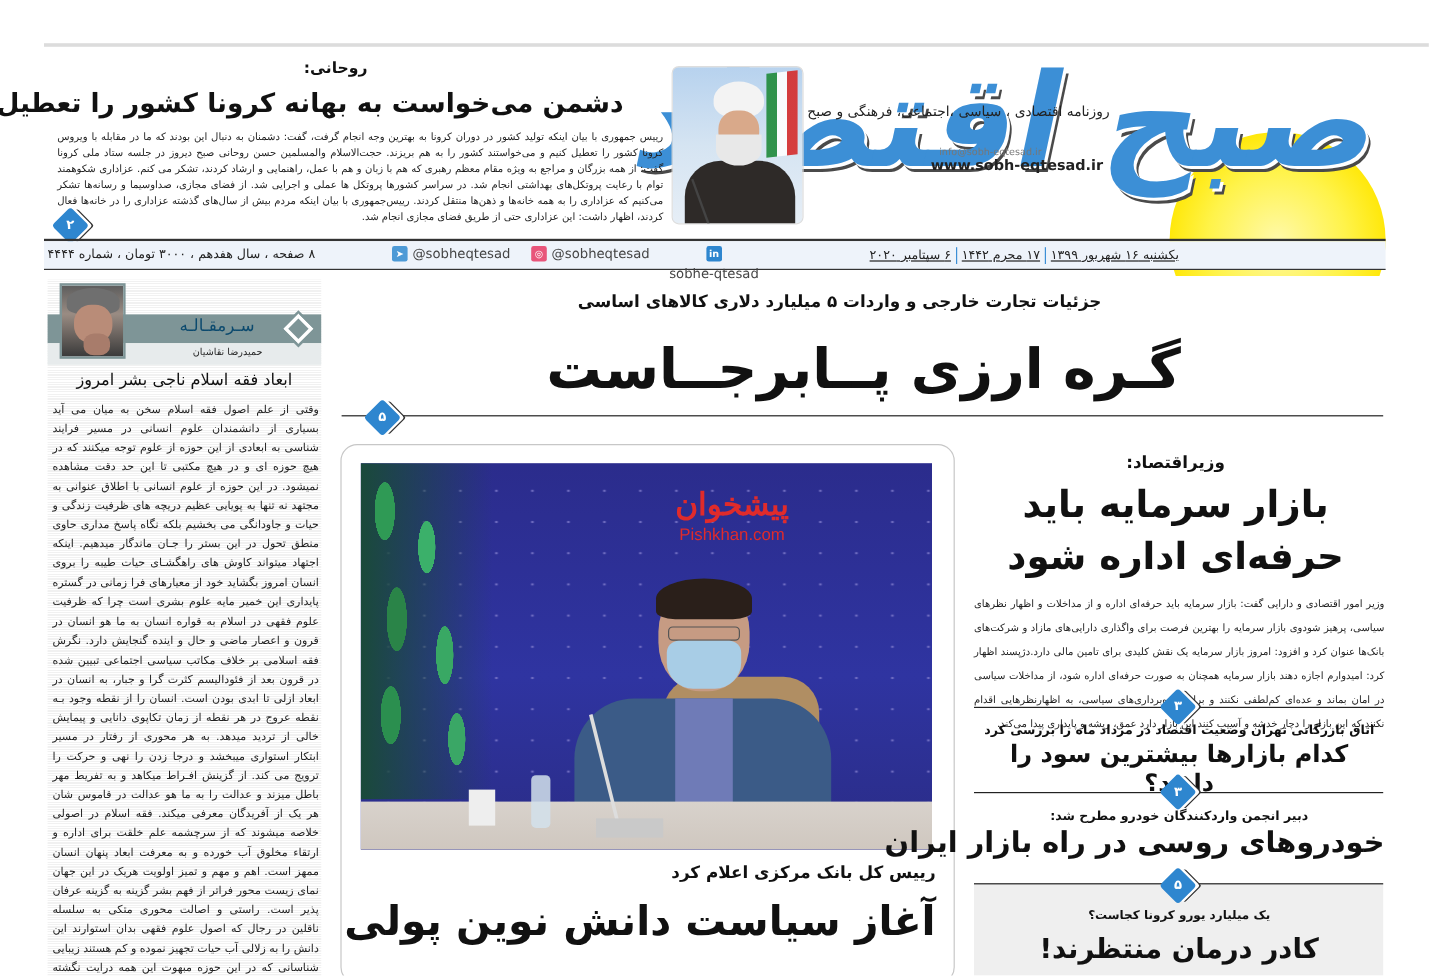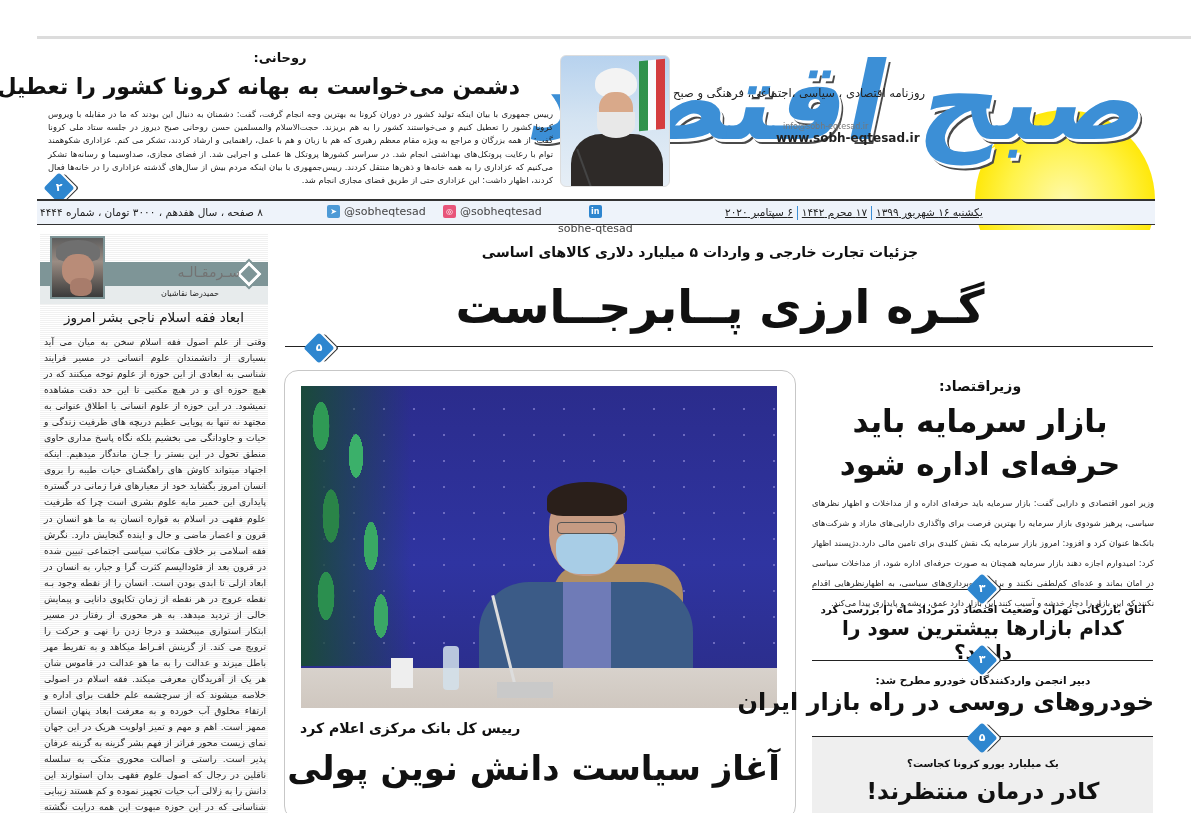--- a/index.html
+++ b/index.html
@@ -54,21 +54,21 @@
   .info-pub { left: 40px; top: 206px; font-size: 10.5px; color: #222; white-space: nowrap; }
 
   
   .edit-col { left: 40px; top: 233px; width: 228px; height: 580px; background: repeating-linear-gradient(180deg, #ffffff 0 1px, #f1f1f1 1px 2px); }
   .edit-bar { left: 40px; top: 262px; width: 228px; height: 24px; background: #7e9597; }
   .edit-sub { left: 40px; top: 286px; width: 228px; height: 18px; background: #e7ebec; }
   .edit-photo { left: 50px; top: 236px; width: 55px; height: 63px; background: linear-gradient(180deg,#5d5d5d 0%, #9a8c83 40%, #3a3a3a 100%); border: 2px solid #7e9597; overflow: hidden; }
   .edit-photo .hair { position: absolute; left: 4px; top: 2px; width: 44px; height: 22px; border-radius: 50% 50% 30% 30%; background: #6f6f6f; }
   .edit-photo .fc { position: absolute; left: 10px; top: 16px; width: 32px; height: 32px; border-radius: 45%; background: #b98c78; }
   .edit-photo .hand { position: absolute; left: 18px; top: 40px; width: 22px; height: 18px; border-radius: 40%; background: #a87c6b; }
-  .edit-title { left: 150px; top: 264px; width: 90px; font-size: 14px; color: #737373; text-align: right; }
+  .edit-title { left: 150px; top: 264px; width: 90px; font-size: 14px; color: #0c4a6e; text-align: left; }
   .edit-author { left: 140px; top: 289px; width: 100px; font-size: 8px; text-align: center; color: #222; }
   .edit-diamond { left: 240px; top: 265px; width: 18px; height: 18px; transform: rotate(45deg); border: 3px solid #fff; background: #7e9597; outline: 2px solid #7e9597; }
   .edit-headline { left: 40px; top: 309px; width: 228px; font-size: 13.5px; font-weight: normal; text-align: center; }
   .edit-body { left: 44px; top: 334px; width: 222px; font-size: 9.2px; line-height: 16.05px; text-align: justify; color: #222; }
 
   
   .main-kicker { left: 480px; top: 244px; width: 440px; font-size: 14px; font-weight: bold; text-align: center; }
   .main-head { left: 420px; top: 282px; width: 600px; font-size: 46px; font-weight: bold; text-align: center; letter-spacing: 2px; white-space: nowrap; line-height: 1.1; }
   .main-rule { left: 285px; top: 346px; width: 868px; height: 1px; background: #222; }
   .main-badge { left: 308px; top: 337px; }
@@ -95,21 +95,21 @@
   .glasses { position: absolute; left: 256px; top: 136px; width: 60px; height: 12px; border: 1px solid #555; border-radius: 4px; }
   .table { position: absolute; left: 0; top: 282px; width: 100%; height: 40px; background: linear-gradient(180deg, #d8d2cc 0%, #cfc7bf 100%); }
   .micstand { position: absolute; left: 202px; top: 208px; width: 3px; height: 98px; background: #ddd; transform: rotate(-14deg); }
   .micbase { position: absolute; left: 196px; top: 296px; width: 56px; height: 16px; background: #c9c9c9; }
   .bottle { position: absolute; left: 142px; top: 260px; width: 16px; height: 44px; border-radius: 4px; background: rgba(210,225,235,.85); }
   .cup { position: absolute; left: 90px; top: 272px; width: 22px; height: 30px; background: #eeeeee; }
   .watermark { position: absolute; left: 262px; top: 20px; text-align: center; color: #e02b2b; }
   .wm-fa { font-family: "DejaVu Serif", serif; font-size: 26px; font-weight: bold; direction: rtl; line-height: 1.2; }
   .wm-en { font-family: "Liberation Sans", sans-serif; font-size: 14px; direction: ltr; }
 
-  .cbi-kicker { left: 300px; top: 720px; width: 480px; font-size: 14px; font-weight: bold; text-align: left; }
+  .cbi-kicker { left: 300px; top: 720px; width: 480px; font-size: 14px; font-weight: bold; text-align: right; }
   .cbi-head { left: 300px; top: 748px; width: 480px; font-size: 34px; font-weight: bold; text-align: center; white-space: nowrap; }
 
   
   .mof-kicker { left: 880px; top: 378px; width: 200px; font-size: 14px; font-weight: bold; text-align: center; }
   .mof-head { left: 810px; top: 400px; width: 340px; font-size: 31px; font-weight: bold; text-align: center; line-height: 1.38; }
   .mof-body { left: 812px; top: 493px; width: 342px; font-size: 8.4px; line-height: 20px; text-align: justify; color: #222; }
   .rule { height: 1px; background: #222; position: absolute; }
   .r-badge { position: absolute; }
 
   .s1-kicker { left: 812px; top: 603px; width: 342px; font-size: 10.5px; font-weight: bold; text-align: center; }
@@ -200,20 +200,24 @@
   <div class="shirt"></div>
   <div class="head-m"></div>
   <div class="hair-m"></div>
   <div class="glasses"></div>
   <div class="mask"></div>
   <div class="table"></div>
   <div class="micstand"></div>
   <div class="micbase"></div>
   <div class="bottle"></div>
   <div class="cup"></div>
+  <div class="watermark">
+    <div class="wm-fa">پیشخوان</div>
+    <div class="wm-en">Pishkhan.com</div>
+  </div>
 </div>
 <div class="abs cbi-kicker">رییس کل بانک مرکزی اعلام کرد</div>
 <div class="abs cbi-head">آغاز سیاست دانش نوین پولی</div>
 
 <div class="abs mof-kicker">وزیراقتصاد:</div>
 <div class="abs mof-head">بازار سرمایه باید حرفه‌ای اداره شود</div>
 <div class="abs mof-body">وزیر امور اقتصادی و دارایی گفت: بازار سرمایه باید حرفه‌ای اداره و از مداخلات و اظهار نظرهای سیاسی، پرهیز شودوی بازار سرمایه را بهترین فرصت برای واگذاری دارایی‌های مازاد و شرکت‌های بانک‌ها عنوان کرد و افزود: امروز بازار سرمایه یک نقش کلیدی برای تامین مالی دارد.دژپسند اظهار کرد: امیدوارم اجازه دهند بازار سرمایه همچنان به صورت حرفه‌ای اداره شود، از مداخلات سیاسی در امان بماند و عده‌ای کم‌لطفی نکنند و برای بهره‌برداری‌های سیاسی، به اظهارنظرهایی اقدام نکنند که این بازار را دچار خدشه و آسیب کنند این بازار دارد عمق، ریشه و پایداری پیدا می‌کند.</div>
 
 <div class="rule" style="left:812px;top:589px;width:341px;"></div>
 <div class="badge r-badge" style="left:971px;top:578px;">

